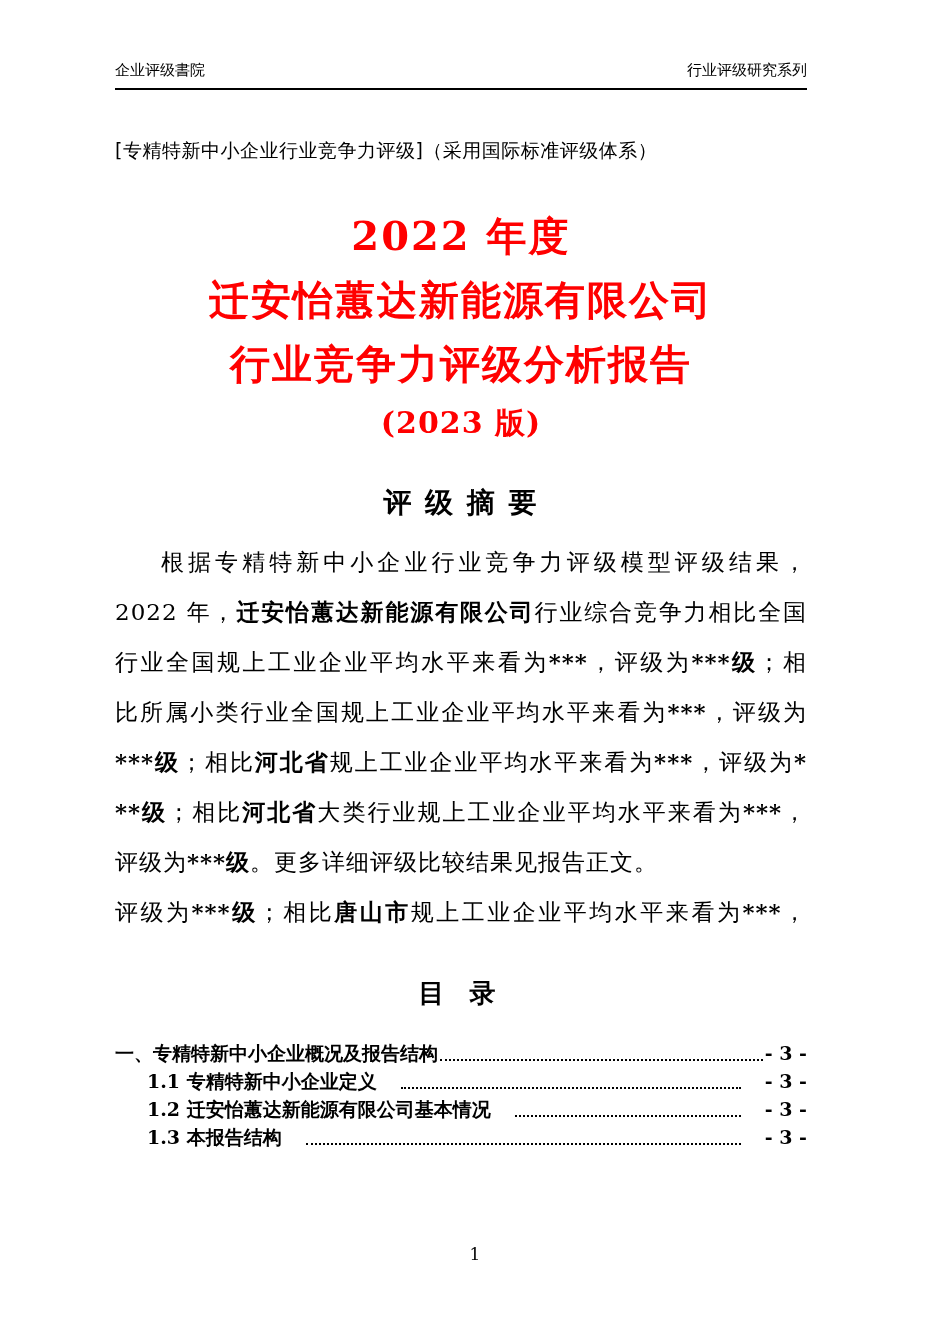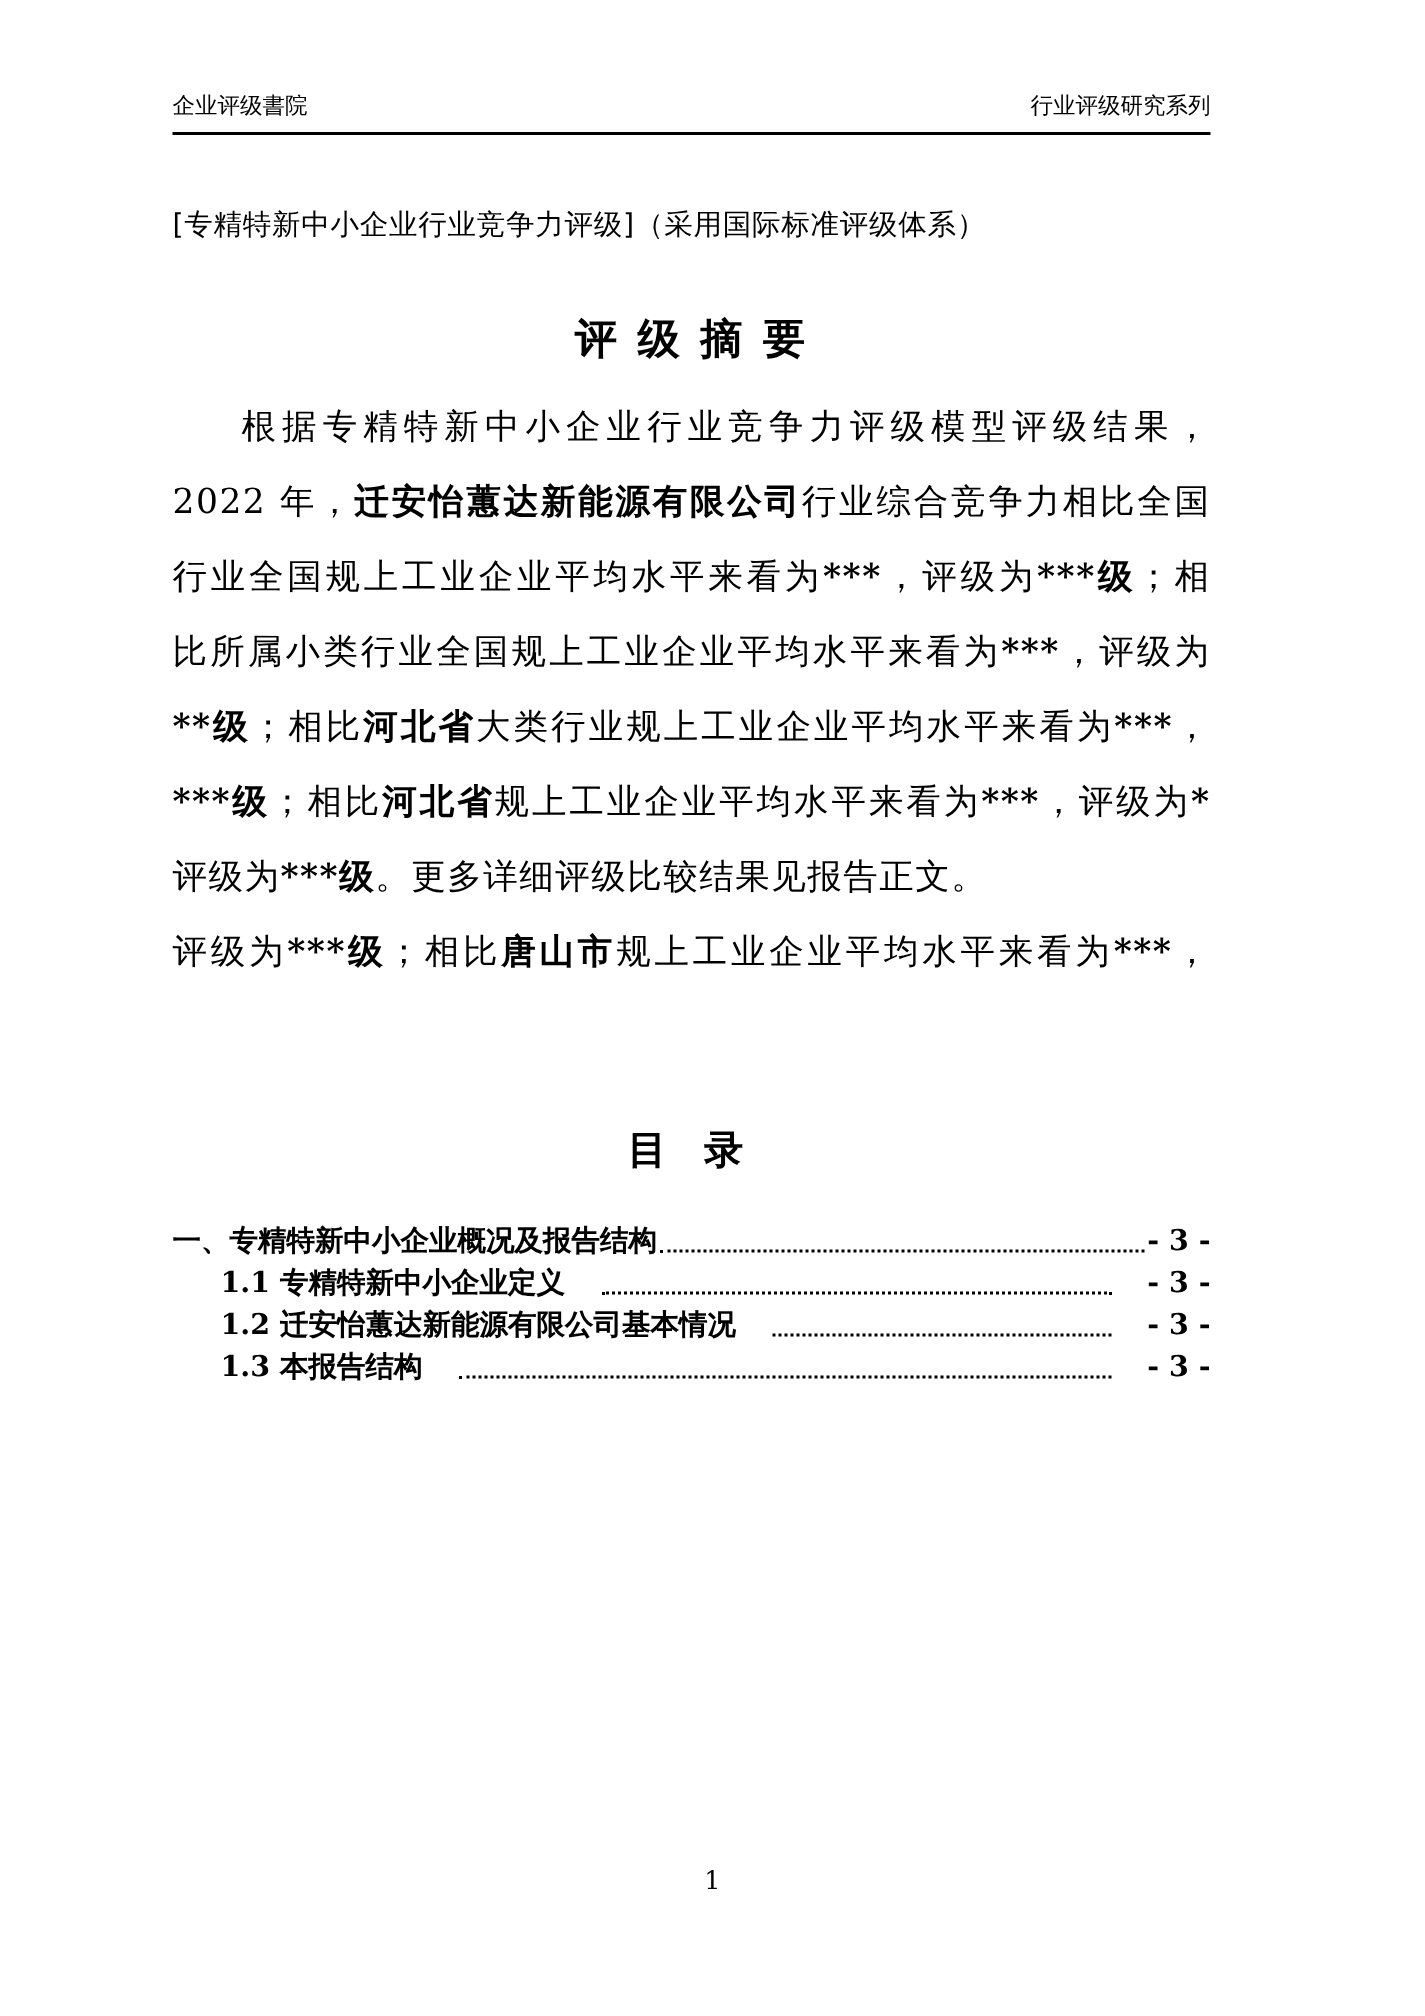--- a/index.html
+++ b/index.html
@@ -50,21 +50,21 @@
     height:50px; line-height:50px;
     letter-spacing:1px;
     text-align:justify;
     text-align-last:justify;
     white-space:nowrap;
   }
   .sum-line.indent { text-indent:46px; }
   .sum-line.last { text-align-last:left; }
   .sum-line b { font-weight:bold; }
   .toc-heading {
-    margin-top:91px;
+    margin-top:40px;
     text-align:center;
     font-family:"DejaVu Sans","Liberation Sans",sans-serif;
     font-weight:bold;
     font-size:26px; line-height:32px;
     letter-spacing:8px;
   }
   .toc { margin-top:30px; }
   .toc-row {
     display:flex; align-items:flex-end;
     font-weight:bold;
@@ -92,30 +92,36 @@
 
 <div class="page">
 
   <div class="header">
     <span>企业评级書院</span>
     <span>行业评级研究系列</span>
   </div>
 
   <div class="bracket-line">[专精特新中小企业行业竞争力评级]（采用国际标准评级体系）</div>
 
+  <div class="title-block" id="title-block" style="color: rgb(255, 0, 0);">
+    <div class="title-line">2022 年度</div>
+    <div class="title-line">迁安怡蕙达新能源有限公司</div>
+    <div class="title-line">行业竞争力评级分析报告</div>
+    <div class="title-edition">(2023 版)</div>
+  </div>
 
   <div class="summary-heading">评 级 摘 要</div>
 
   <div class="summary" id="summary-paragraph">
       <div class="sum-line indent"><span>根据专精特新中小企业行业竞争力评级模型评级结果，</span></div>
       <div class="sum-line"><span>2022 年，</span><b>迁安怡蕙达新能源有限公司</b><span>行业综合竞争力相比全国</span></div>
       <div class="sum-line"><span>行业全国规上工业企业平均水平来看为</span><b>***</b><span>，评级为</span><b>***级</b><span>；相</span></div>
       <div class="sum-line"><span>比所属小类行业全国规上工业企业平均水平来看为</span><b>***</b><span>，评级为</span></div>
+      <div class="sum-line"><b>***级</b><span>；相比</span><b>河北省</b><span>规上工业企业平均水平来看为</span><b>***</b><span>，评级为</span><b>*</b></div>
       <div class="sum-line"><b>**级</b><span>；相比</span><b>河北省</b><span>大类行业规上工业企业平均水平来看为</span><b>***</b><span>，</span></div>
-      <div class="sum-line"><b>***级</b><span>；相比</span><b>河北省</b><span>规上工业企业平均水平来看为</span><b>***</b><span>，评级为</span><b>*</b></div>
       <div class="sum-line last"><span>评级为</span><b>***级</b><span>。更多详细评级比较结果见报告正文。</span></div>
       <div class="sum-line"><span>评级为</span><b>***级</b><span>；相比</span><b>唐山市</b><span>规上工业企业平均水平来看为</span><b>***</b><span>，</span></div>
     </div>
 
   <div class="toc-heading">目 录</div>
 
   <div class="toc" id="toc-list">
       <div class="toc-row">
         <span class="toc-label">一、专精特新中小企业概况及报告结构</span>
         <span class="toc-leader"></span>

